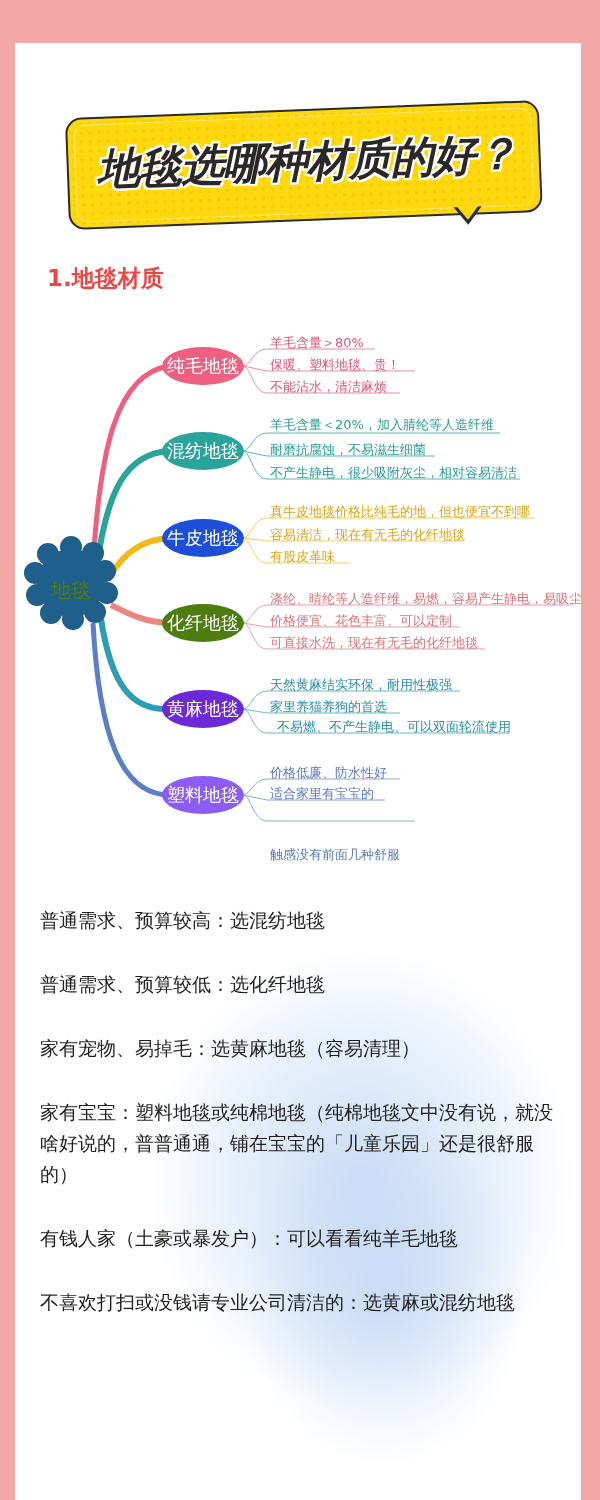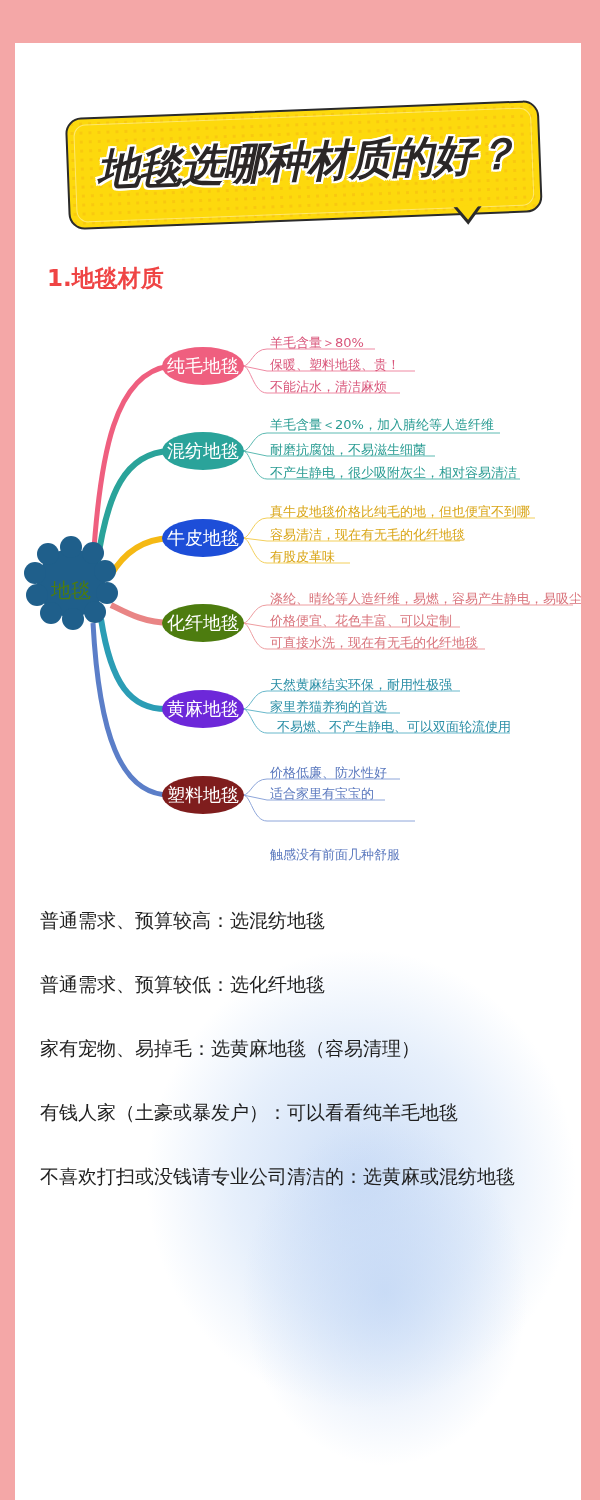--- a/index.html
+++ b/index.html
@@ -126,21 +126,21 @@
     </div>
     <div class="node" style="left:147px;top:206px;background:#1d4ed8;">
       <span>牛皮地毯</span>
     </div>
     <div class="node" style="left:147px;top:291px;background:#4d7c0f;">
       <span>化纤地毯</span>
     </div>
     <div class="node" style="left:147px;top:377px;background:#6d28d9;">
       <span>黄麻地毯</span>
     </div>
-    <div class="node" style="left:147px;top:463px;background:#7f1d1d;">
+    <div class="node" style="left:147px;top:463px;background:#8b5cf6;">
       <span>塑料地毯</span>
     </div>
 
     <div class="leaf" style="left:255px;top:21px;color:#d9557a;">羊毛含量＞80%</div>
     <div class="leaf" style="left:255px;top:43px;color:#d9557a;">保暖、塑料地毯、贵！</div>
     <div class="leaf" style="left:255px;top:65px;color:#d9557a;">不能沾水，清洁麻烦</div>
 
     <div class="leaf" style="left:255px;top:103px;color:#2a9c93;">羊毛含量＜20%，加入腈纶等人造纤维</div>
     <div class="leaf" style="left:255px;top:128px;color:#2a9c93;">耐磨抗腐蚀，不易滋生细菌</div>
     <div class="leaf" style="left:255px;top:151px;color:#2a9c93;">不产生静电，很少吸附灰尘，相对容易清洁</div>
@@ -159,18 +159,19 @@
 
     <div class="leaf" style="left:255px;top:451px;color:#5a78be;">价格低廉、防水性好</div>
     <div class="leaf" style="left:255px;top:472px;color:#5a78be;">适合家里有宝宝的</div>
     <div class="leaf" style="left:255px;top:493px;color:#5a78be;margin-top:40px;">触感没有前面几种舒服</div>
   </div>
 
   <div class="recs">
     <p class="rec">普通需求、预算较高：选混纺地毯</p>
     <p class="rec">普通需求、预算较低：选化纤地毯</p>
     <p class="rec">家有宠物、易掉毛：选黄麻地毯（容易清理）</p>
+    <p class="rec">家有宝宝：塑料地毯或纯棉地毯（纯棉地毯文中没有说，就没啥好说的，普普通通，铺在宝宝的「儿童乐园」还是很舒服的）</p>
     <p class="rec">有钱人家（土豪或暴发户）：可以看看纯羊毛地毯</p>
     <p class="rec">不喜欢打扫或没钱请专业公司清洁的：选黄麻或混纺地毯</p>
   </div>
 
   <div class="footer">头条 @设计好房子</div>
 </div>
 
 </body></html>

